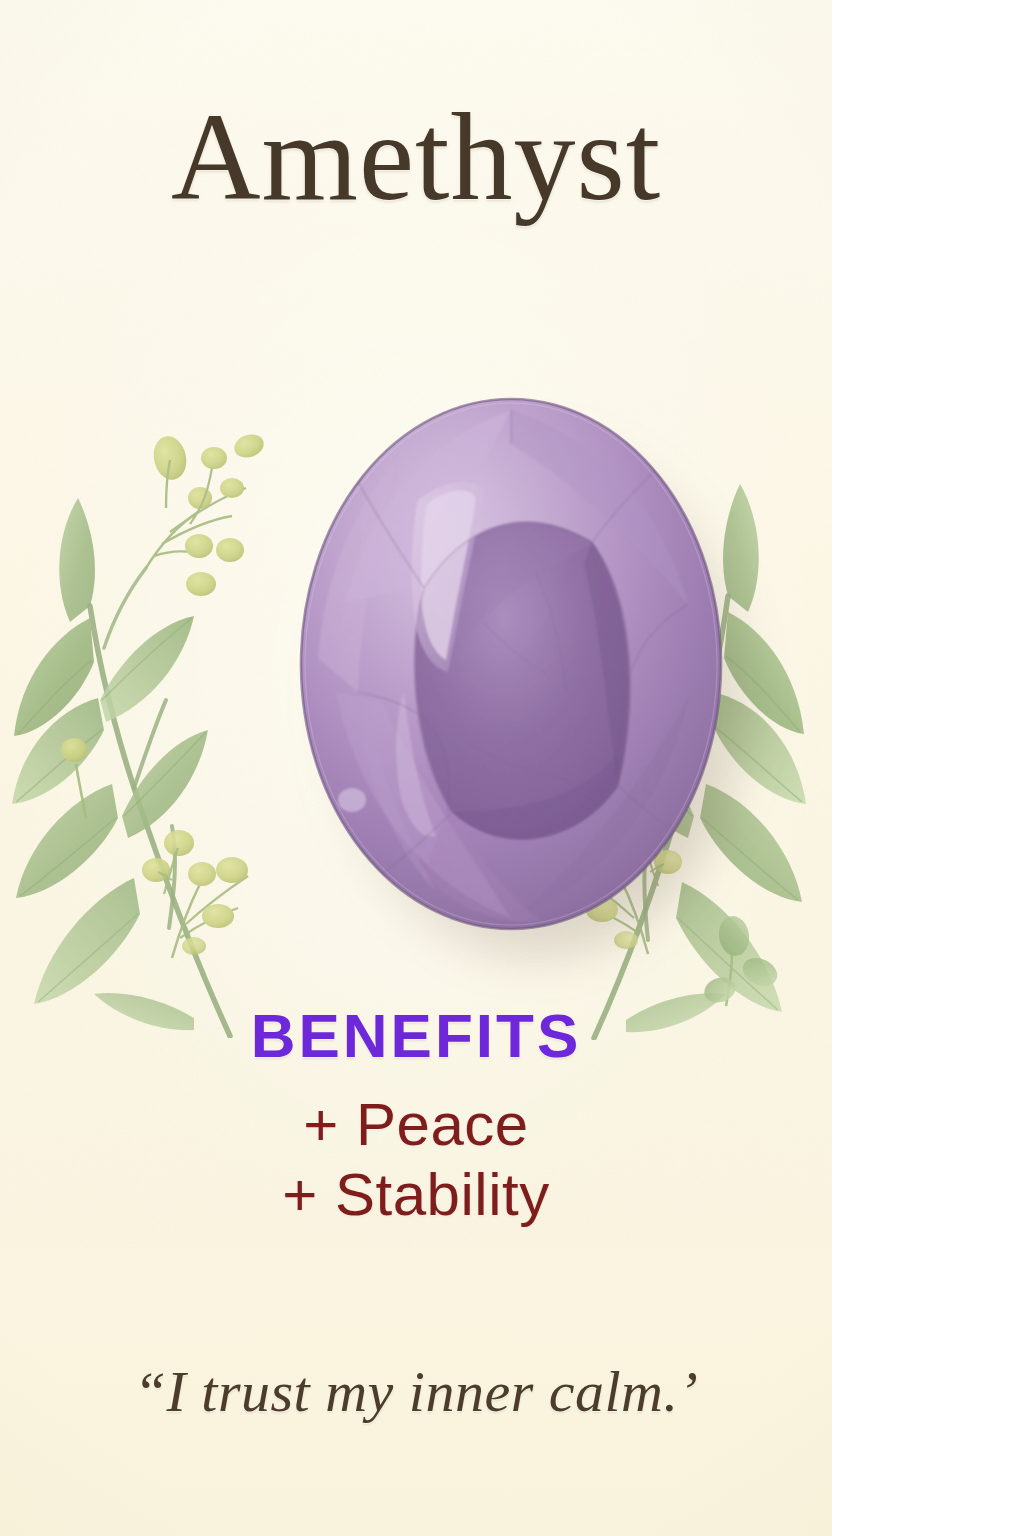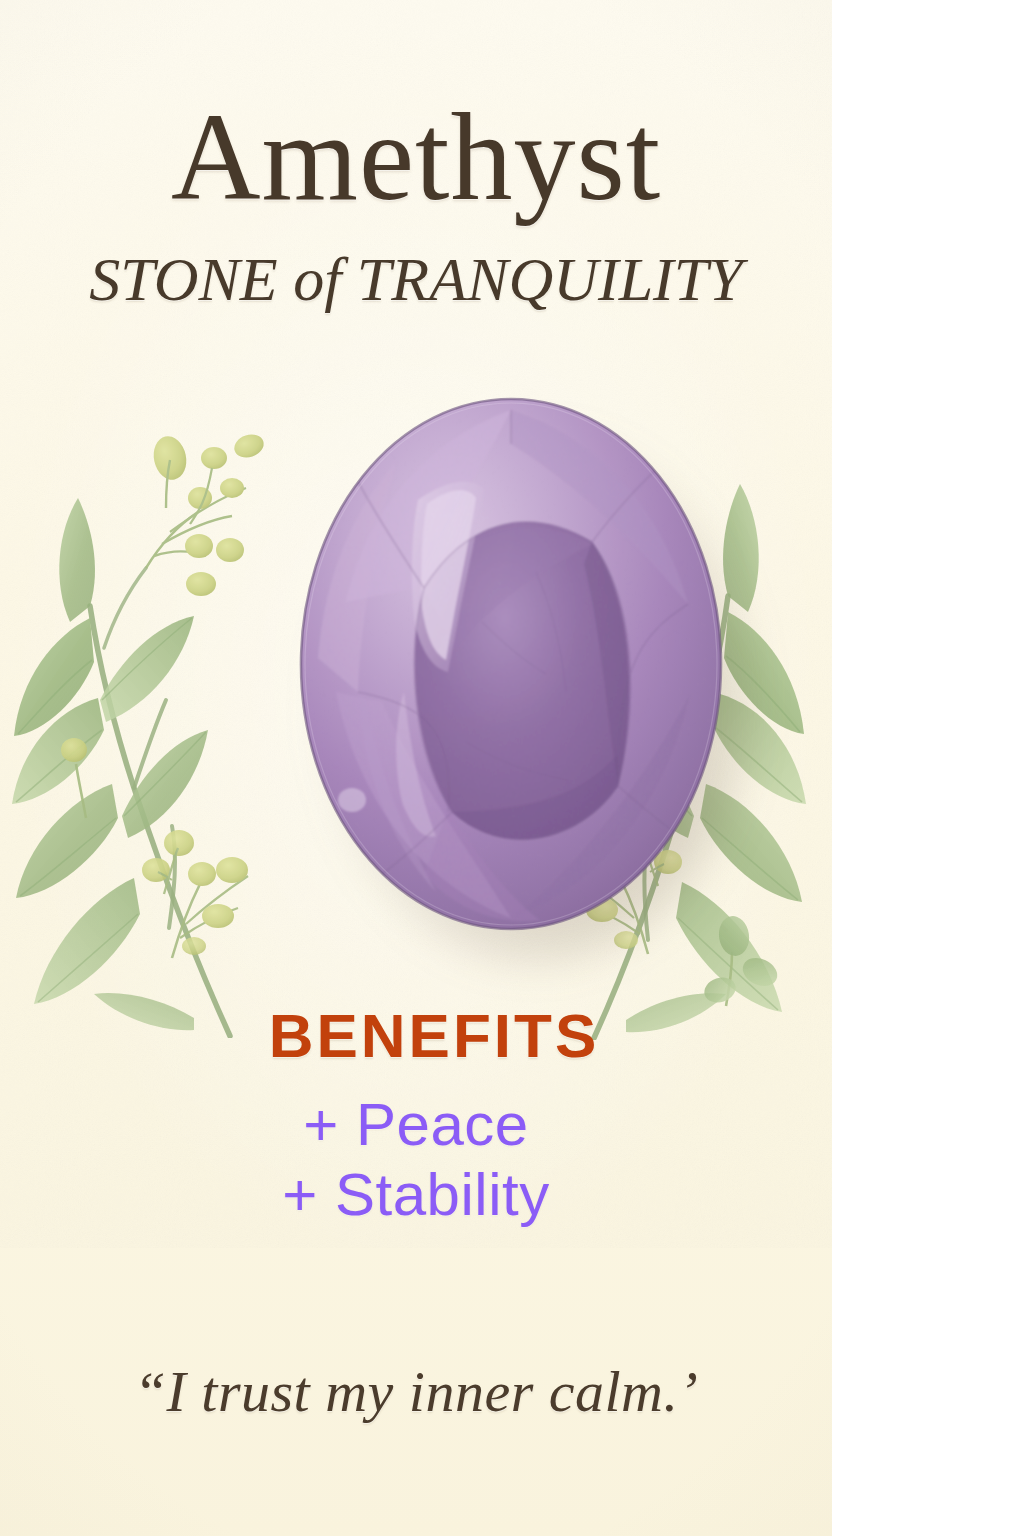--- a/index.html
+++ b/index.html
@@ -54,28 +54,27 @@
     color: #483a2b;
     letter-spacing: 0px;
     text-shadow: 0 1px 0 rgba(255,255,255,0.5), 0 2px 2px rgba(120,100,70,0.16);
   }
   #benefits-heading {
     top: 1000px;
     font-family: "Liberation Sans", "DejaVu Sans", sans-serif;
     font-size: 62px;
     font-weight: bold;
     letter-spacing: 3px;
-    color: #c2410c;
+    color: #6d28d9;
     text-shadow: 0 1px 0 rgba(255,255,255,0.5), 0 2px 2px rgba(120,100,70,0.15);
-    padding-left: 18px;
   }
   #benefits-list {
     top: 1090px;
     font-family: "Liberation Sans", "DejaVu Sans", sans-serif;
-    color: #8b5cf6;
+    color: #7f1d1d;
   }
   #benefits-list .benefit-item {
     font-size: 60px;
     line-height: 1.16;
     font-weight: normal;
     letter-spacing: 0.5px;
     text-shadow: 0 1px 0 rgba(255,255,255,0.45), 0 1px 2px rgba(120,100,70,0.13);
   }
   #affirmation {
     top: 1352px;
@@ -380,21 +379,20 @@
         <rect x="0" y="0" width="440" height="552" filter="url(#gemGrain)" opacity="0.38"></rect>
       </g>
 
       <ellipse cx="215" cy="272" rx="210" ry="265" fill="none" stroke="#6E5580" stroke-width="2.6" opacity="0.62"></ellipse>
       <ellipse cx="215" cy="272" rx="206" ry="261" fill="none" stroke="#F2E6F4" stroke-width="1.2" opacity="0.22"></ellipse>
     </svg>
   </div>
 
   <div class="text-layer" id="title">Amethyst</div>
 
-  <div class="text-layer" id="subtitle">STONE of TRANQUILITY</div>
 
   <div class="text-layer" id="benefits-heading">BENEFITS</div>
 
   <div class="text-layer" id="benefits-list">
     <div class="benefit-item">+ Peace</div>
     <div class="benefit-item">+ Stability</div>
   </div>
 
   <div class="text-layer" id="affirmation">“I trust my inner calm.’</div>
 

